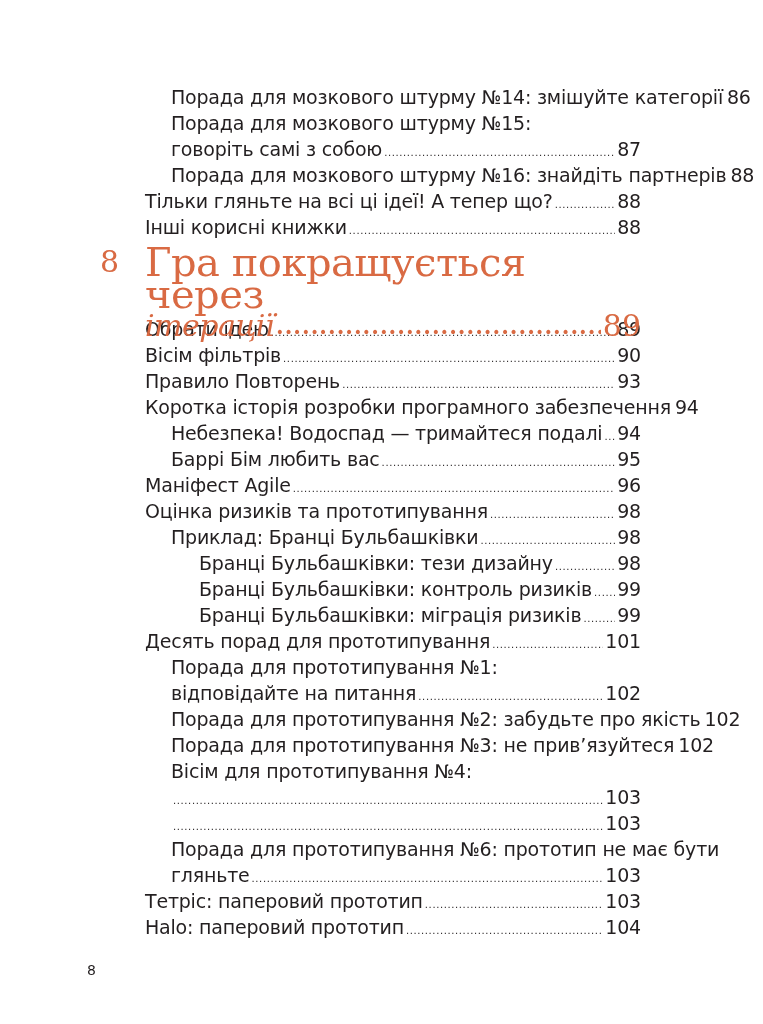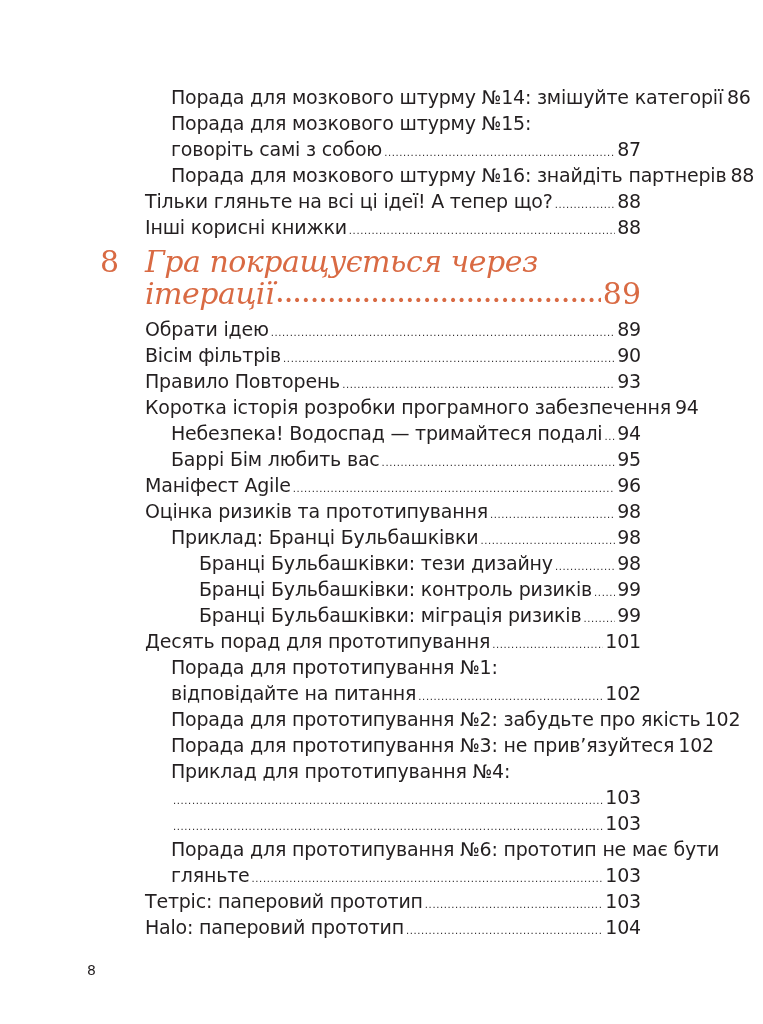--- a/index.html
+++ b/index.html
@@ -11,21 +11,21 @@
   .row.l1 { padding-left:0; }
   .row.l2 { padding-left:26px; }
   .row.l3 { padding-left:54px; }
   .row .t { flex:0 0 auto; }
   .row .d { flex:1 1 auto; overflow:hidden; margin:0 2px; font-size:10px; letter-spacing:0.6px; color:#231f20; }
   .row .d::before { content:"........................................................................................................................................................................................................................"; }
   .row .p { flex:0 0 auto; }
   .chapter { position:relative; height:66px; margin-top:6px; margin-bottom:4px; color:#d96a43;
              font-family:"DejaVu Serif", serif; }
   .chapter .num { position:absolute; left:-45px; top:0; font-size:30px; line-height:32px; }
-  .chapter .line1 { font-size:30px; line-height:32px; letter-spacing:-0.5px;font-style:italic; }
+  .chapter .line1 { font-size:40px; line-height:32px; letter-spacing:-0.5px; }
   .chapter .line2 { display:flex; align-items:flex-end; font-size:30px; line-height:32px; }
   .chapter .line2 .it { font-style:italic; letter-spacing:-0.5px; }
   .chapter .line2 .d { flex:1 1 auto; overflow:hidden; margin:0 2px; font-size:22px; letter-spacing:1px; font-weight:bold; }
   .chapter .line2 .d::before { content:"........................................................................................................"; }
   .folio { position:absolute; left:87px; top:962px; font-size:14px; }
 </style>
 </head>
 <body>
 
 <div class="toc">
@@ -148,21 +148,21 @@
         <span class="t">Порада для прототипування №2: забудьте про якість</span>
         <span class="d"></span>
         <span class="p">102</span>
       </div>
       <div class="row l2">
         <span class="t">Порада для прототипування №3: не прив’язуйтеся</span>
         <span class="d"></span>
         <span class="p">102</span>
       </div>
       <div class="row l2">
-        <span class="t">Приклад для прототипування №4:</span>
+        <span class="t">Вісім для прототипування №4:</span>
       </div>
       <div class="row l2">
         <span class="d"></span>
         <span class="p">103</span>
       </div>
       <div class="row l2">
         <span class="d"></span>
         <span class="p">103</span>
       </div>
       <div class="row l2">

